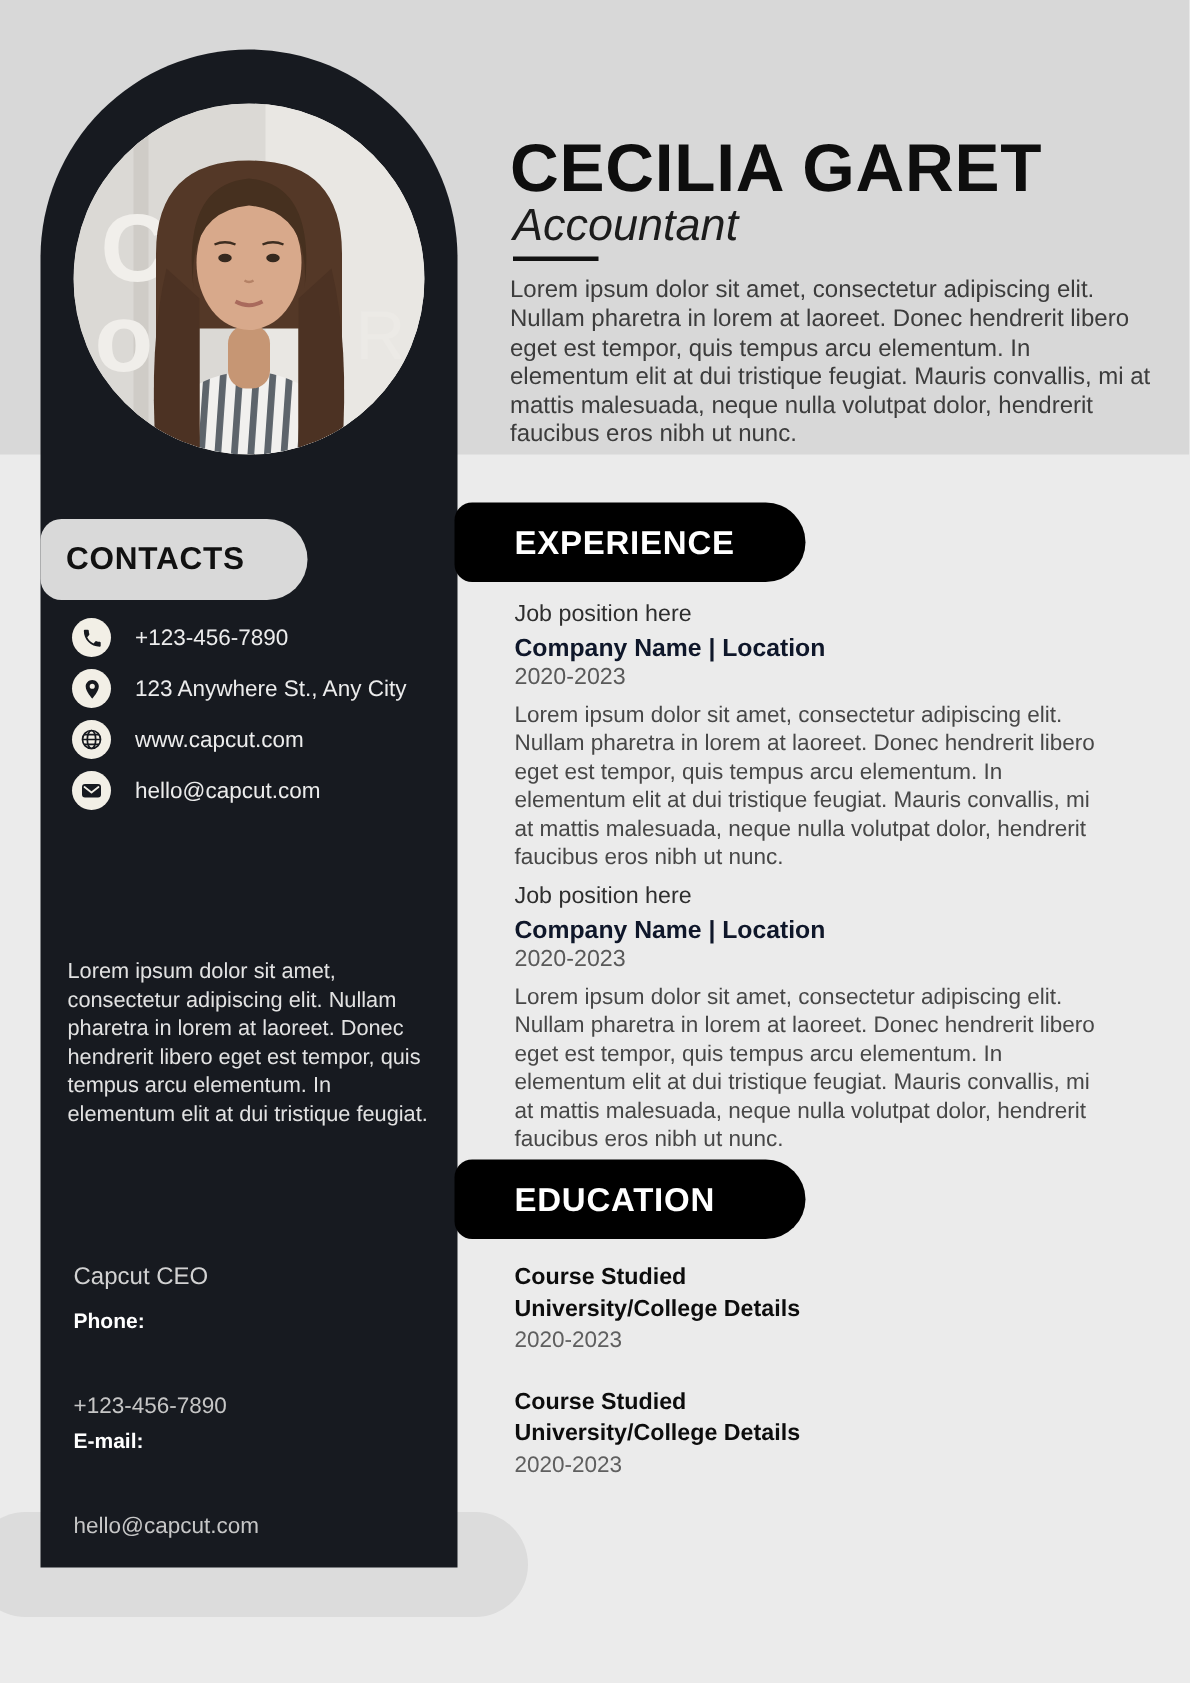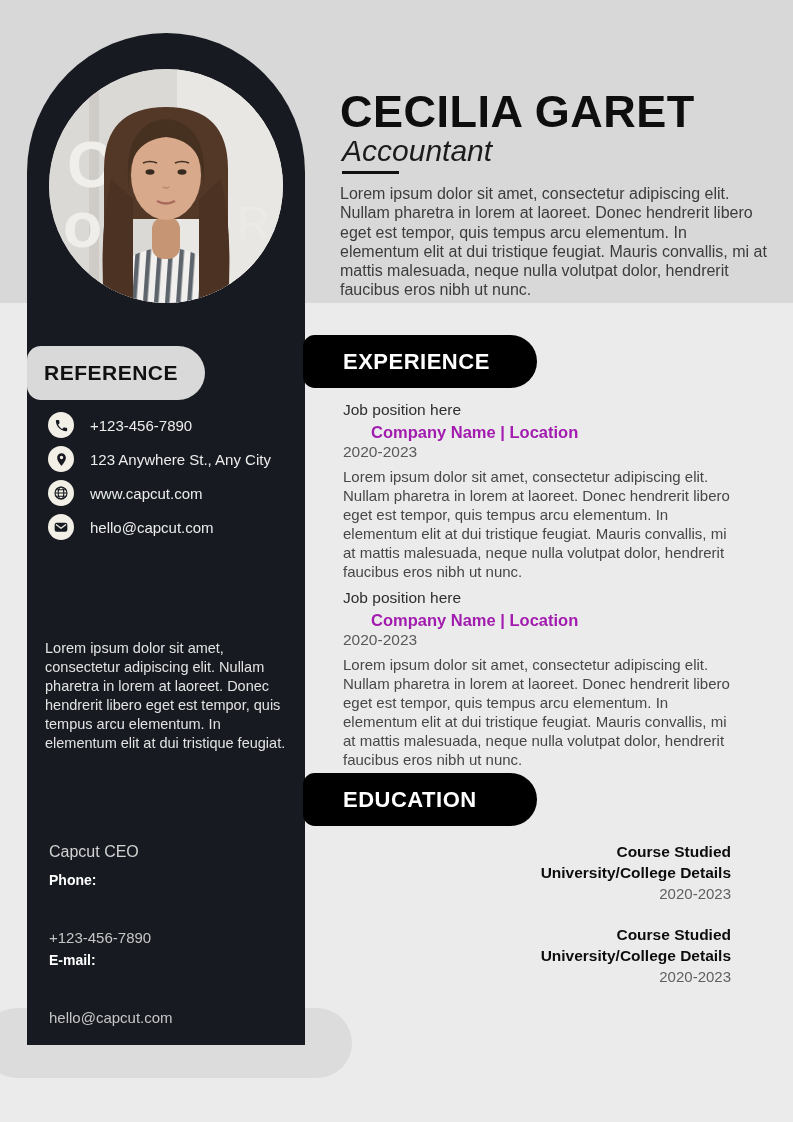--- a/index.html
+++ b/index.html
@@ -34,25 +34,25 @@
   .ref-row .v{font-size:15px;color:#c6c6c6;white-space:nowrap;}
 
   
   .name{position:absolute;left:340px;top:88px;font-size:45px;font-weight:800;letter-spacing:.5px;color:#0e0e0e;line-height:48px;}
   .job-title{position:absolute;left:342px;top:135px;font-size:30px;font-style:italic;font-weight:400;color:#1c1c1c;line-height:32px;}
   .title-underline{position:absolute;left:342px;top:171px;width:57px;height:3px;background:#111;}
   .summary{position:absolute;left:340px;top:184px;width:428px;font-size:16px;line-height:19.3px;color:#3c3c3c;}
 
   .entry{position:absolute;left:343px;width:388px;}
   .entry .pos{font-size:15.5px;color:#2e2e2e;line-height:20px;}
-  .entry .comp{font-size:16.5px;font-weight:700;color:#a21caf;line-height:20px;margin-top:2px;margin-left:28px;}
+  .entry .comp{font-size:16.5px;font-weight:700;color:#0f172a;line-height:20px;margin-top:2px;}
   .entry .dates{font-size:15.5px;color:#595959;line-height:20px;}
   .entry .desc{margin-top:5px;font-size:15px;line-height:19px;color:#474747;}
 
-  .edu-entry{position:absolute;left:343px;width:388px;text-align:right;}
+  .edu-entry{position:absolute;left:343px;width:388px;}
   .edu-entry .course{font-size:15.5px;font-weight:700;color:#0d0d0d;line-height:21px;}
   .edu-entry .inst{font-size:15.5px;font-weight:700;color:#0d0d0d;line-height:21px;}
   .edu-entry .dates{font-size:15px;color:#5f5f5f;line-height:21px;}
 </style>
 </head>
 <body>
 
 <div class="page">
 
   <div class="top-band"></div>
@@ -89,21 +89,21 @@
           <path d="M94 94 Q101 91 108 94" stroke="#3d2d20" stroke-width="1.6" fill="none"></path>
           <path d="M126 94 Q133 91 140 94" stroke="#3d2d20" stroke-width="1.6" fill="none"></path>
           <path d="M114 118 Q117 120 120 118" stroke="#b58266" stroke-width="1.5" fill="none"></path>
           <path d="M108 132 Q117 137 126 132" stroke="#a96a5c" stroke-width="2.5" fill="none"></path>
           <path d="M80 124 Q72 54 117 50 Q162 54 154 124 Q158 72 117 68 Q76 72 80 124 Z" fill="#46301f"></path>
         </g>
       </svg>
     </div>
 
     <div class="pill-light" style="top:313px;width:178px;">
-      <span>REFERENCE</span>
+      <span>CONTACTS</span>
     </div>
 
     <div class="contact-list">
       <div class="contact-row">
         <span class="icon-circle">
           <svg width="15" height="15" viewBox="0 0 24 24">
               <path fill="#16191f" d="M6.6 10.8c1.5 2.9 3.8 5.2 6.7 6.7l2.2-2.2c.3-.3.7-.4 1-.2 1.1.4 2.3.6 3.5.6.6 0 1 .4 1 1V20c0 .6-.4 1-1 1C10.6 21 3 13.4 3 4c0-.6.4-1 1-1h3.3c.6 0 1 .4 1 1 0 1.2.2 2.4.6 3.5.1.3 0 .7-.2 1l-2.1 2.3z"></path>
             </svg>
         </span>
         <span class="val">+123-456-7890</span>

